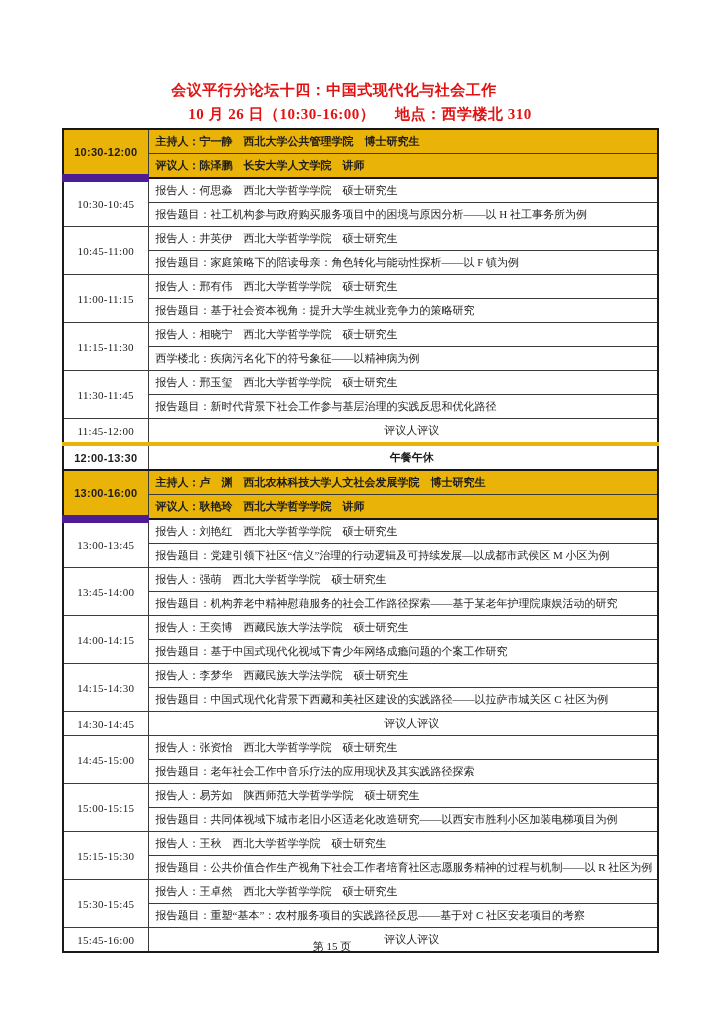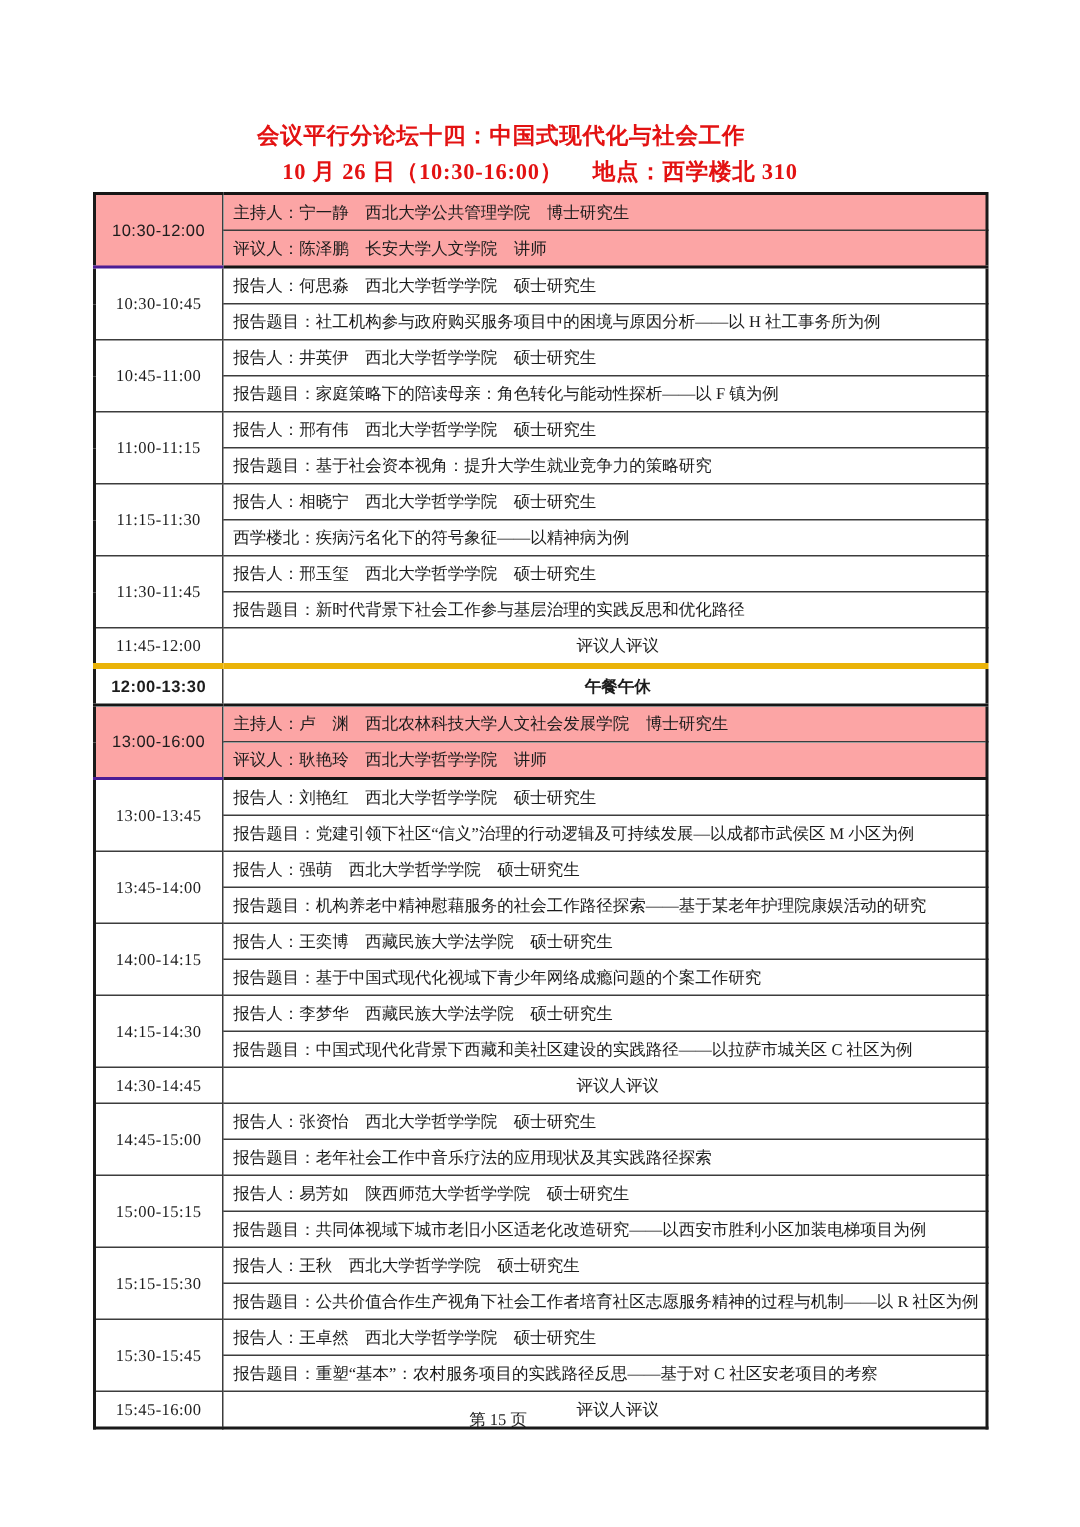--- a/index.html
+++ b/index.html
@@ -63,27 +63,27 @@
     letter-spacing: 0.3px;
   }
   td.content {
     padding-left: 7px;
   }
   td.center {
     text-align: center;
     padding-left: 18px;
   }
   tr.header td {
-    background: #fca5a5;
-    font-weight: normal;
+    background: #eab308;
+    font-weight: bold;
     font-family: "Liberation Sans", "DejaVu Sans", sans-serif;
   }
   tr.header.line1 td { border-top: 2px solid #161616; }
   tr.header.line2 td { border-bottom: 2px solid #161616; }
-  td.b2 { border-bottom: 2px solid #4c1d95; }
+  td.b2 { border-bottom: 8px solid #4c1d95; }
   tr.break td {
     font-weight: bold;
     font-family: "Liberation Sans", "DejaVu Sans", sans-serif;
     border-top: 4px solid #eab308;
     border-bottom: 2px solid #161616;
   }
   td.bold { font-weight: bold; font-family: "Liberation Sans", "DejaVu Sans", sans-serif; }
   .doc-footer {
     position: absolute;
     top: 939px;

